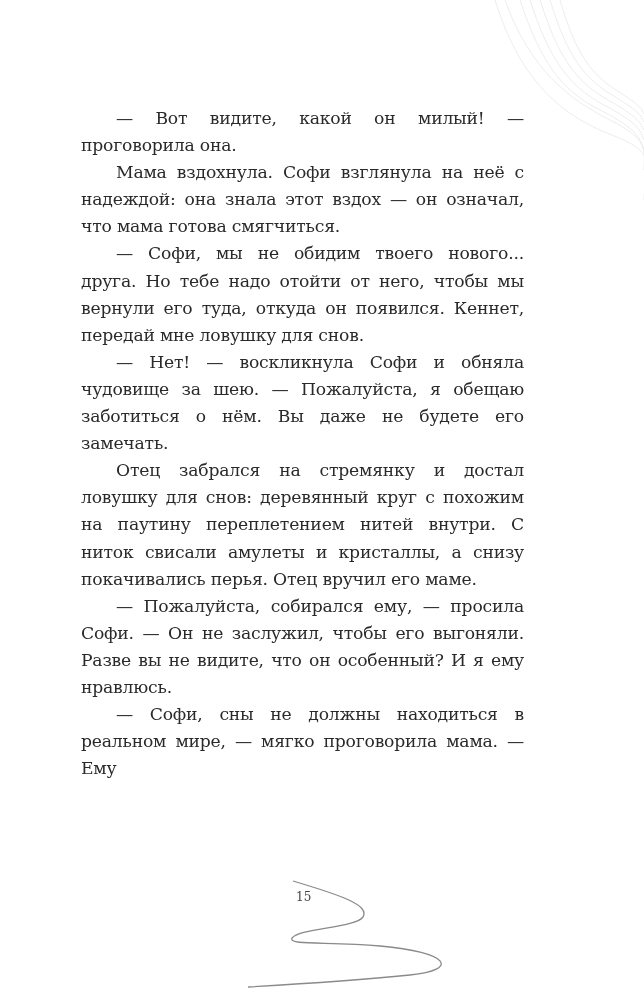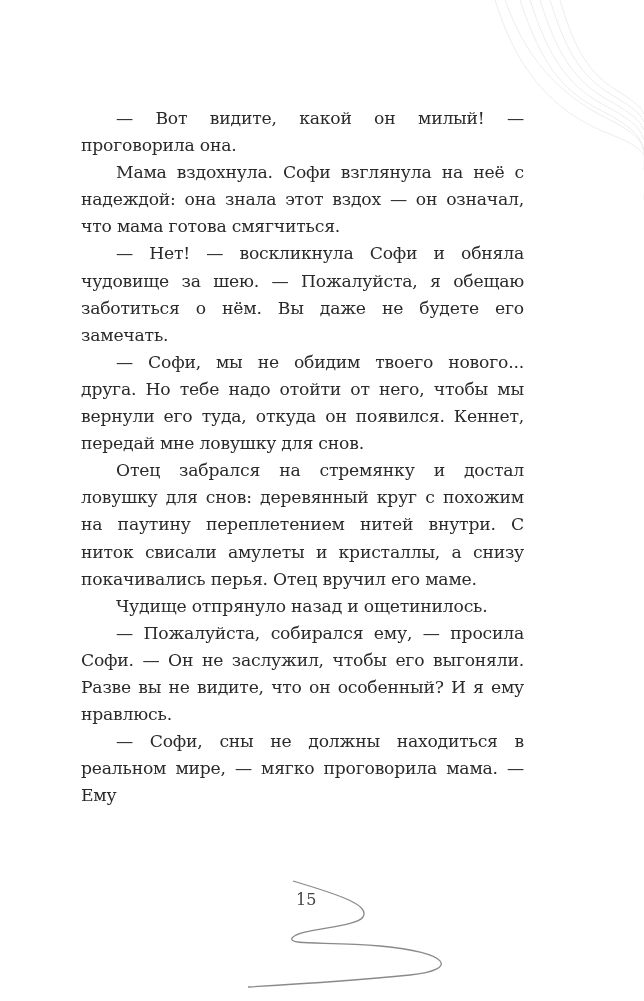--- a/index.html
+++ b/index.html
@@ -8,45 +8,44 @@
   .page-text {
     position:absolute; left:81px; top:105px; width:443px;
     font-family: "DejaVu Serif", "Liberation Serif", serif;
     font-size:17.2px; line-height:27.1px; color:#2a2a2a;
     letter-spacing:-0.2px;
   }
   .page-text p { margin:0; text-align:justify; text-indent:35px; hyphens:manual; }
   .deco-bottom { position:absolute; left:0; top:860px; width:644px; height:141px; }
   .page-number {
     position:absolute; left:296px; top:890px;
-    font-family: "DejaVu Serif", "Liberation Serif", serif; font-size:16px; color:#444;
+    font-family: "DejaVu Serif", "Liberation Serif", serif; font-size:12px; color:#444;
   }
 </style>
 </head>
 <body>
 
 <svg class="deco-top" viewBox="0 0 644 260">
   <g fill="none" stroke="#d8d8d8" stroke-width="0.6" opacity="0.8">
     <path d="M520 0 C 540 60, 560 90, 600 110 S 640 140, 644 150"></path>
     <path d="M530 0 C 548 55, 566 85, 604 105 S 640 132, 644 140"></path>
     <path d="M540 0 C 556 50, 572 80, 608 100 S 640 125, 644 130"></path>
     <path d="M550 0 C 564 45, 578 75, 612 95 S 640 118, 644 122"></path>
     <path d="M560 0 C 572 40, 584 70, 616 90 S 640 110, 644 114"></path>
     <path d="M505 0 C 530 70, 570 100, 610 120 S 644 150, 644 170"></path>
     <path d="M495 0 C 520 80, 560 115, 612 135 S 644 170, 644 200"></path>
   </g>
 </svg>
 
 <div class="page-text">
   <p>— Вот видите, какой он милый! — проговорила она.</p>
   <p>Мама вздохнула. Софи взглянула на неё с надеждой: она знала этот вздох — он означал, что мама готова смягчиться.</p>
+  <p>— Софи, мы не обидим твоего нового... друга. Но тебе надо отойти от него, чтобы мы вернули его туда, откуда он появился. Кеннет, передай мне ловушку для снов.</p>
   <p>— Нет! — воскликнула Софи и обняла чудовище за шею. — Пожалуйста, я обещаю заботиться о нём. Вы даже не будете его замечать.</p>
-  <p>— Софи, мы не обидим твоего нового... друга. Но тебе надо отойти от него, чтобы мы вернули его туда, откуда он появился. Кеннет, передай мне ловушку для снов.</p>
   <p>Отец забрался на стремянку и достал ловушку для снов: деревянный круг с похожим на паутину переплетением нитей внутри. С ниток свисали амулеты и кристаллы, а снизу покачивались перья. Отец вручил его маме.</p>
-  <p>Чудище отпрянуло назад и ощетинилось.</p>
   <p>— Пожалуйста, собирался ему, — просила Софи. — Он не заслужил, чтобы его выгоняли. Разве вы не видите, что он особенный? И я ему нравлюсь.</p>
   <p>— Софи, сны не должны находиться в реальном мире, — мягко проговорила мама. — Ему</p>
 </div>
 
 <svg class="deco-bottom" viewBox="0 0 644 141">
   <path d="M293 21 C 340 35, 370 45, 363 57 C 355 68, 300 68, 292 78 C 288 86, 330 81, 380 86 C 450 92, 460 110, 410 115 C 360 120, 300 124, 248 127" fill="none" stroke="#8a8a8a" stroke-width="1.3"></path>
 </svg>
 
 <div class="page-number">15</div>
 

